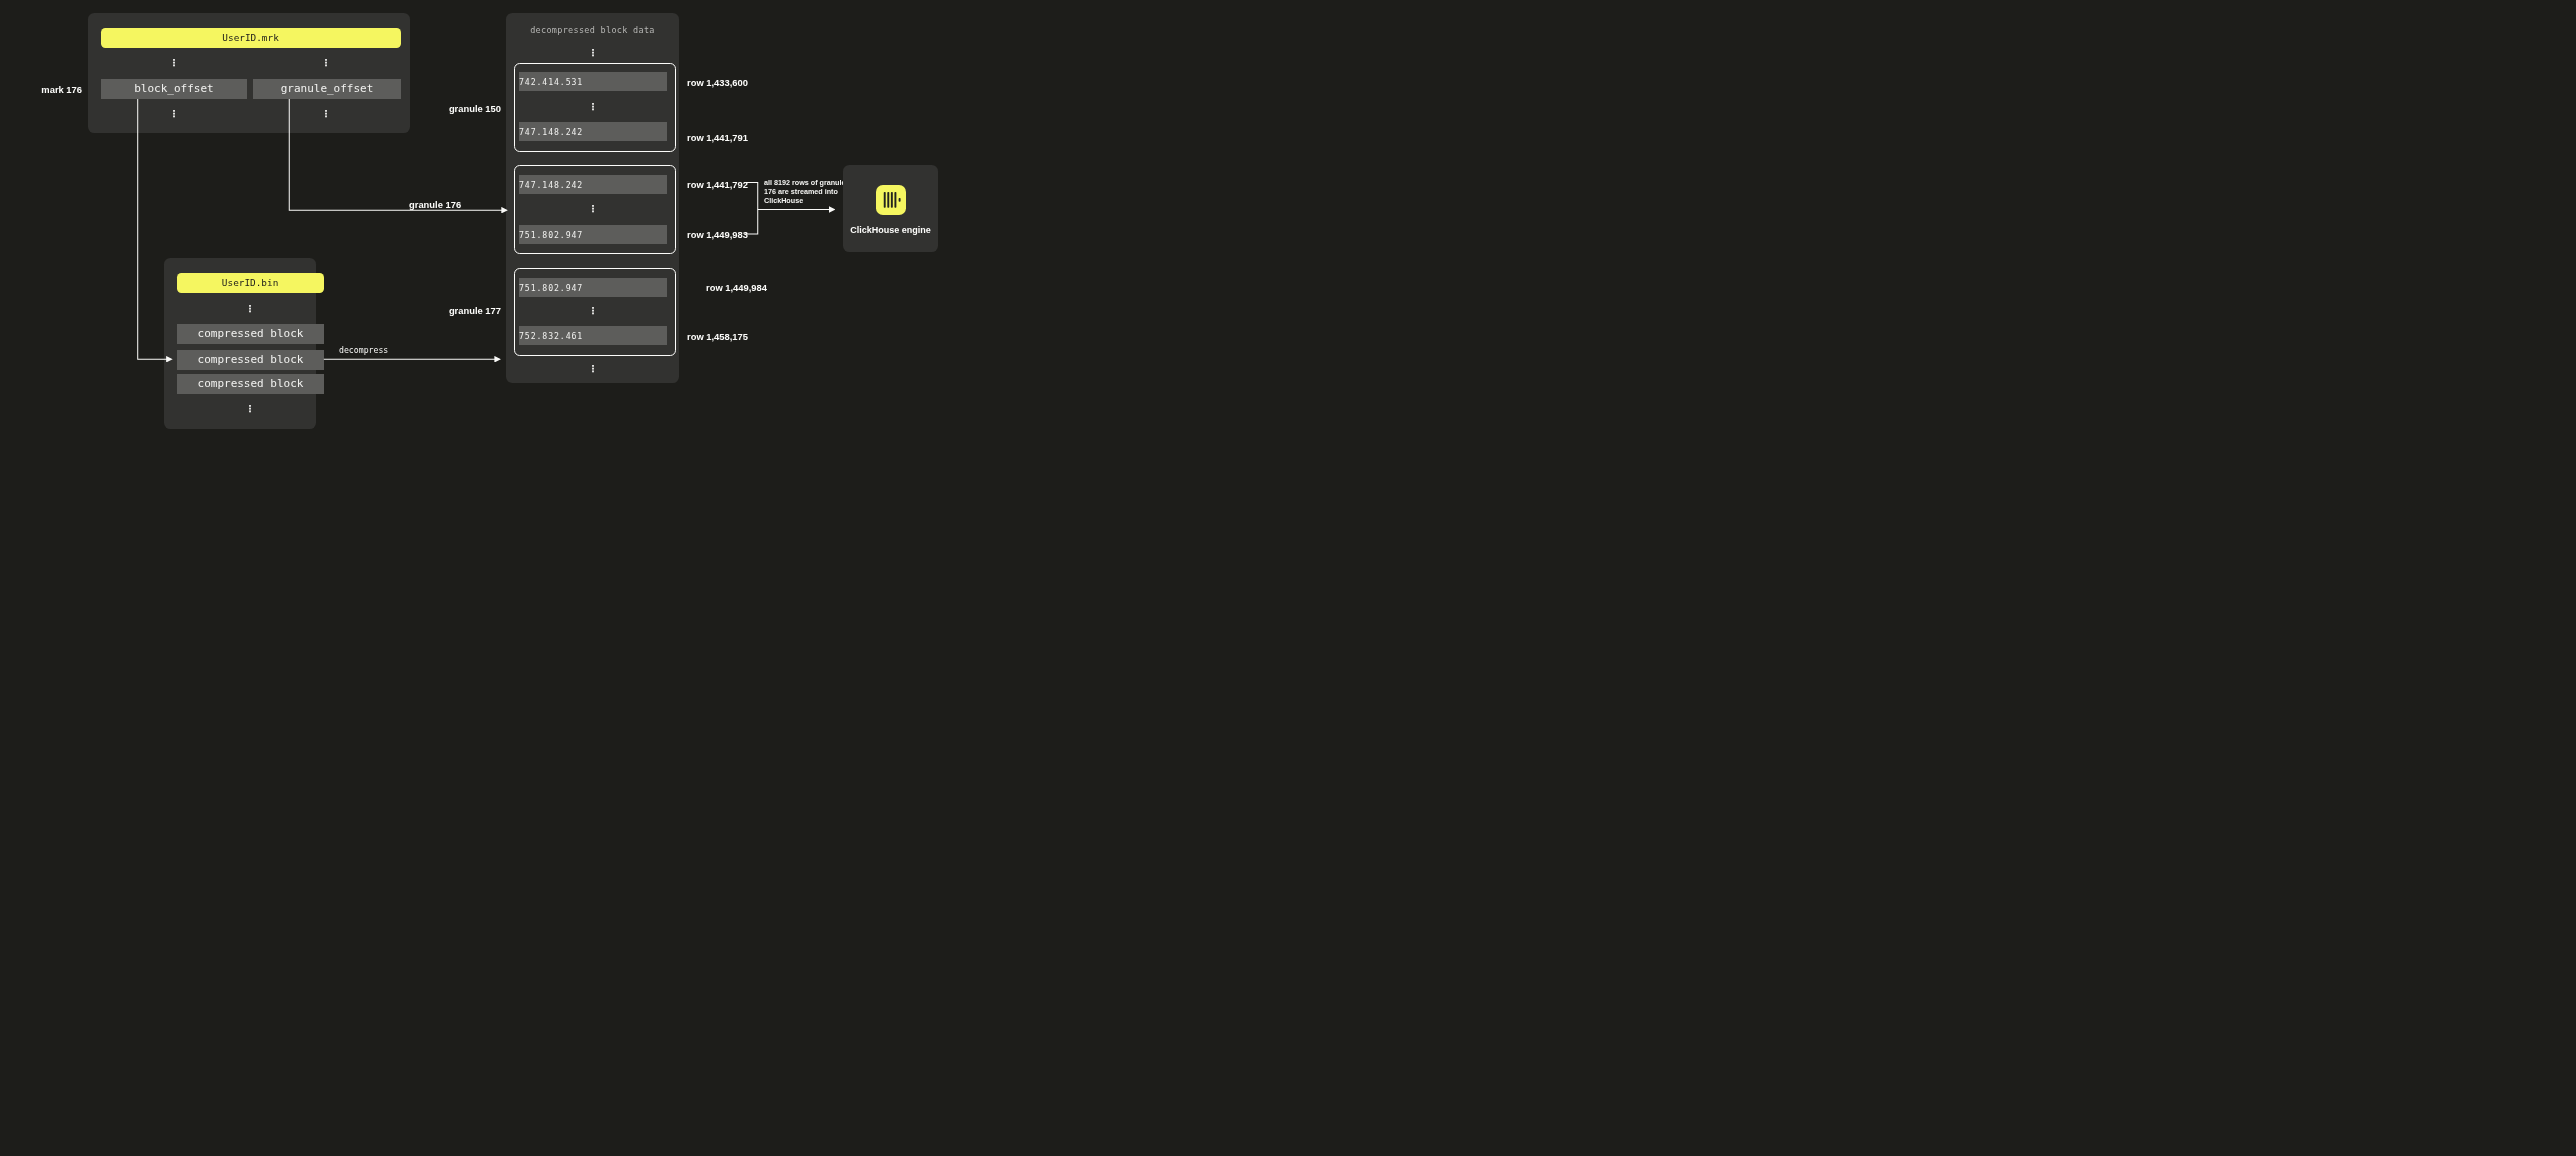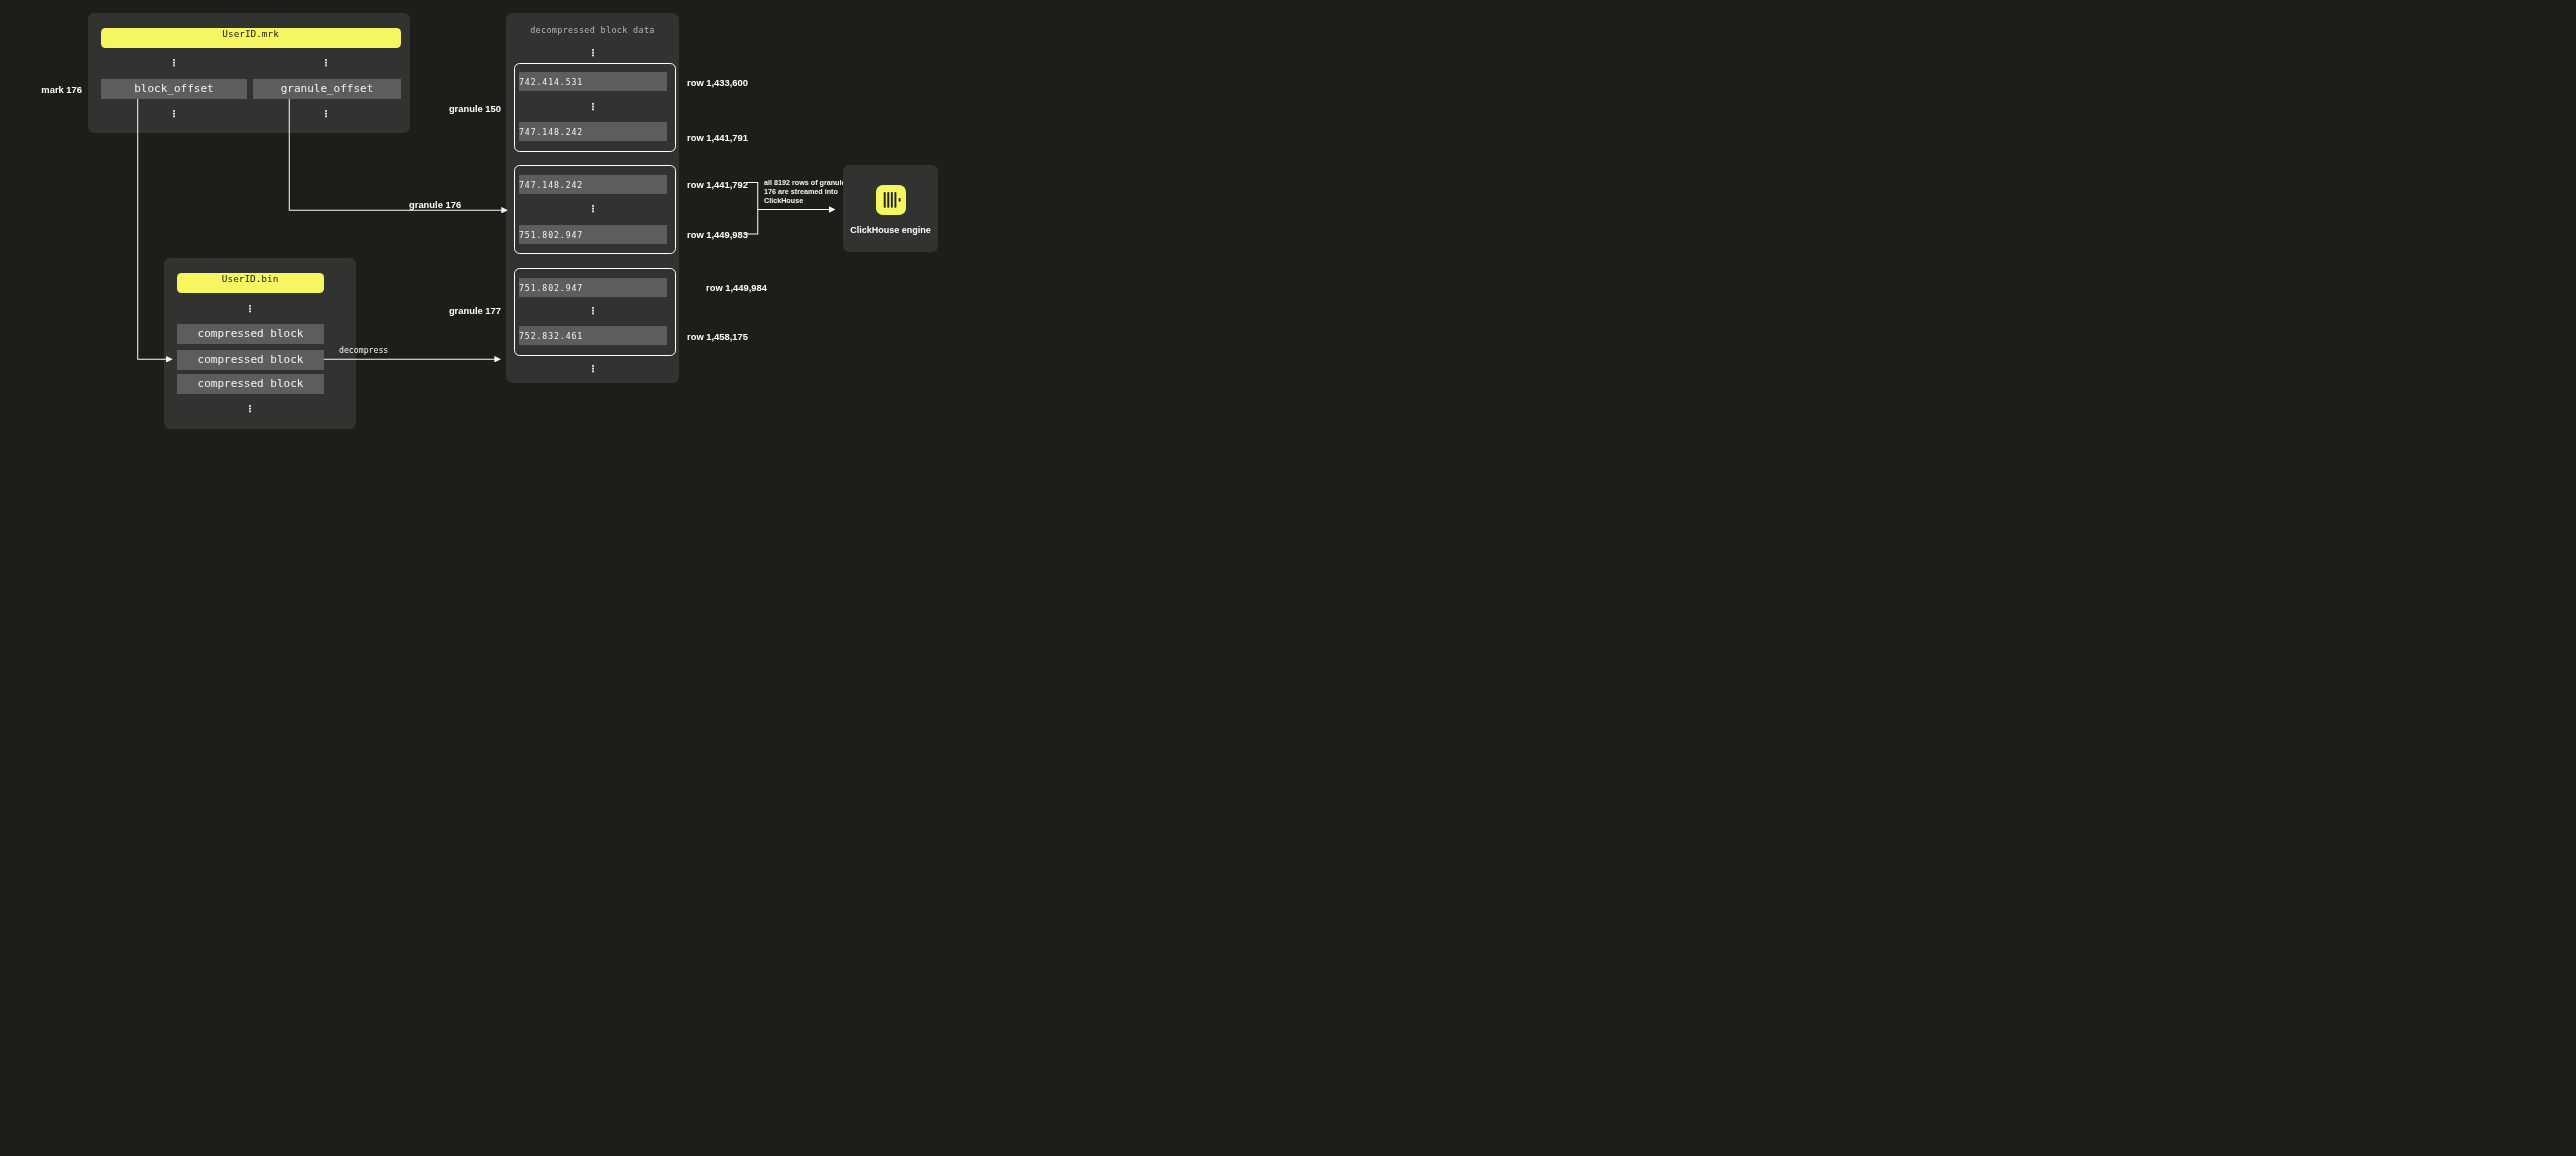--- a/index.html
+++ b/index.html
@@ -14,20 +14,21 @@
   .panel {
     position: absolute;
     background: #323230;
     border-radius: 6.3px;
   }
   .yellow-pill {
     position: absolute;
     background: #f5f660;
     border-radius: 4.4px;
     display: flex;
+    align-items: center;
     justify-content: center;
     font-family: "DejaVu Sans Mono", monospace;
     font-size: 9.4px;
     color: #1c1c1a;
   }
   .gray-box {
     position: absolute;
     background: #5d5d5b;
     display: flex;
     align-items: center;
@@ -123,21 +124,21 @@
     <span>block_offset</span>
   </div>
   <div class="gray-box" style="left:253px; top:79px; width:148px; height:19.5px;">
     <span>granule_offset</span>
   </div>
   <span class="dots" style="left:174px; top:114px;">⋮</span>
   <span class="dots" style="left:326px; top:114px;">⋮</span>
 
   <div class="side-label" style="left:25px; top:84px; width:57px; text-align:right;">mark 176</div>
 
-  <div class="panel" style="left:164px; top:258px; width:152px; height:171px;padding-left:40px;">
+  <div class="panel" style="left:164px; top:258px; width:152px; height:171px;">
     <div class="yellow-pill" style="left:12.6px; top:15px; width:147px; height:19.5px;">
       <span>UserID.bin</span>
     </div>
   </div>
   <span class="dots" style="left:250px; top:309px;">⋮</span>
   <div class="gray-box" style="left:177px; top:324px; width:147px; height:19.5px;">
     <span>compressed block</span>
   </div>
   <div class="gray-box" style="left:177px; top:350px; width:147px; height:19.5px;">
     <span>compressed block</span>

